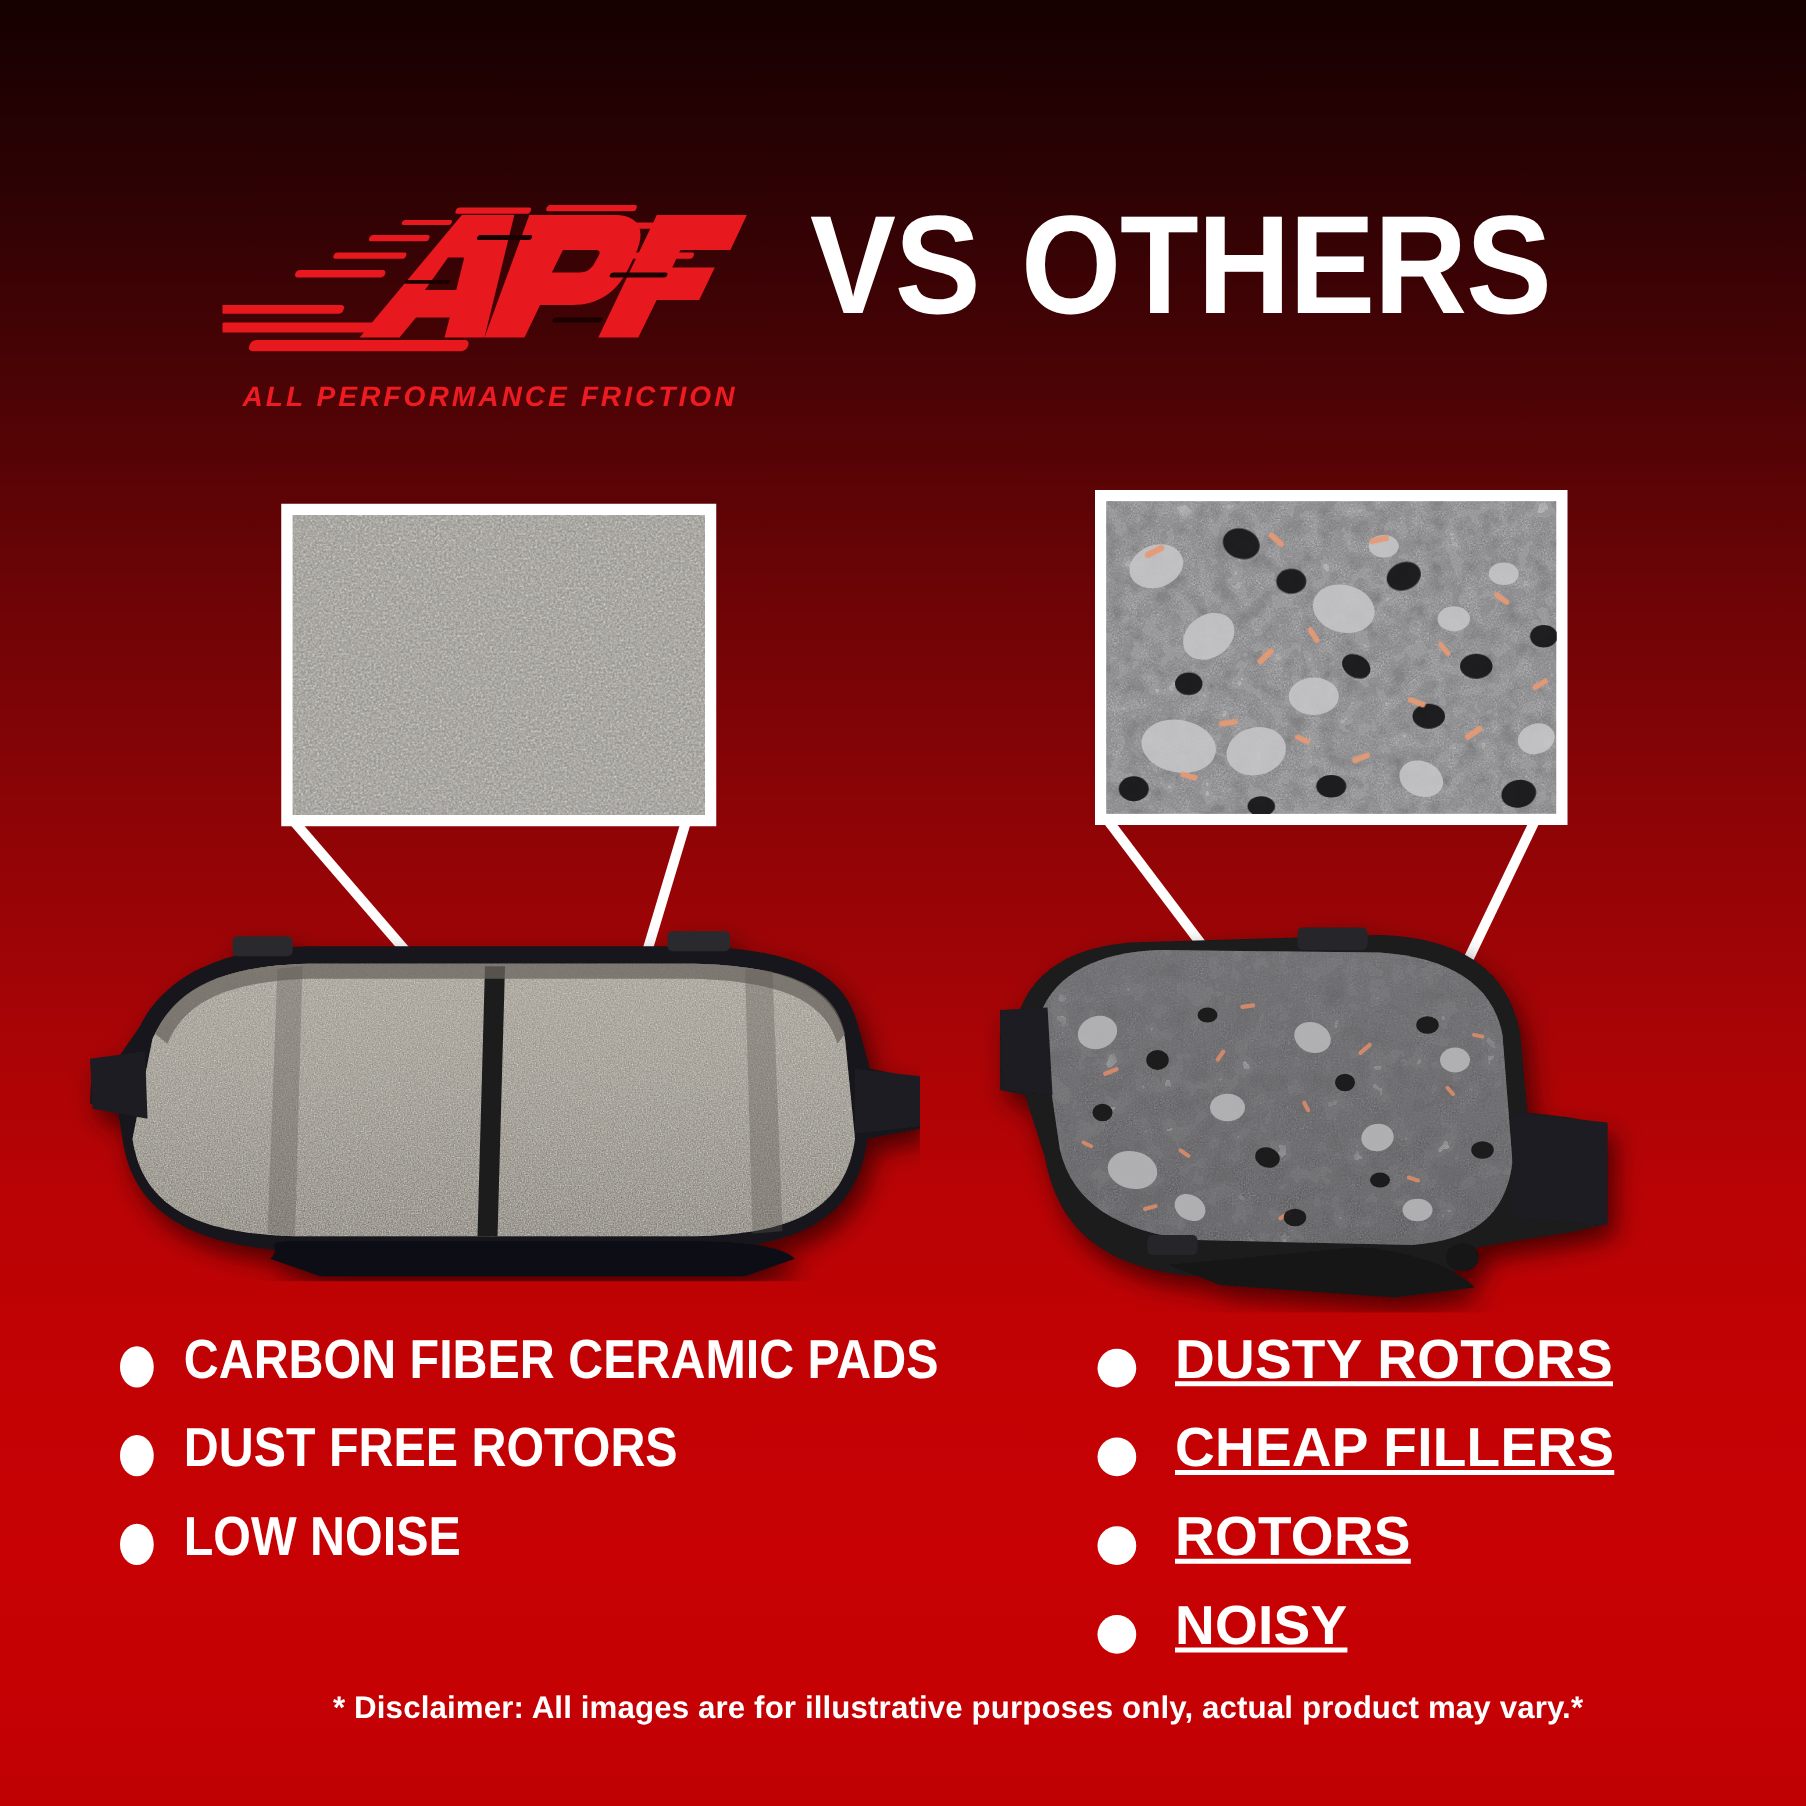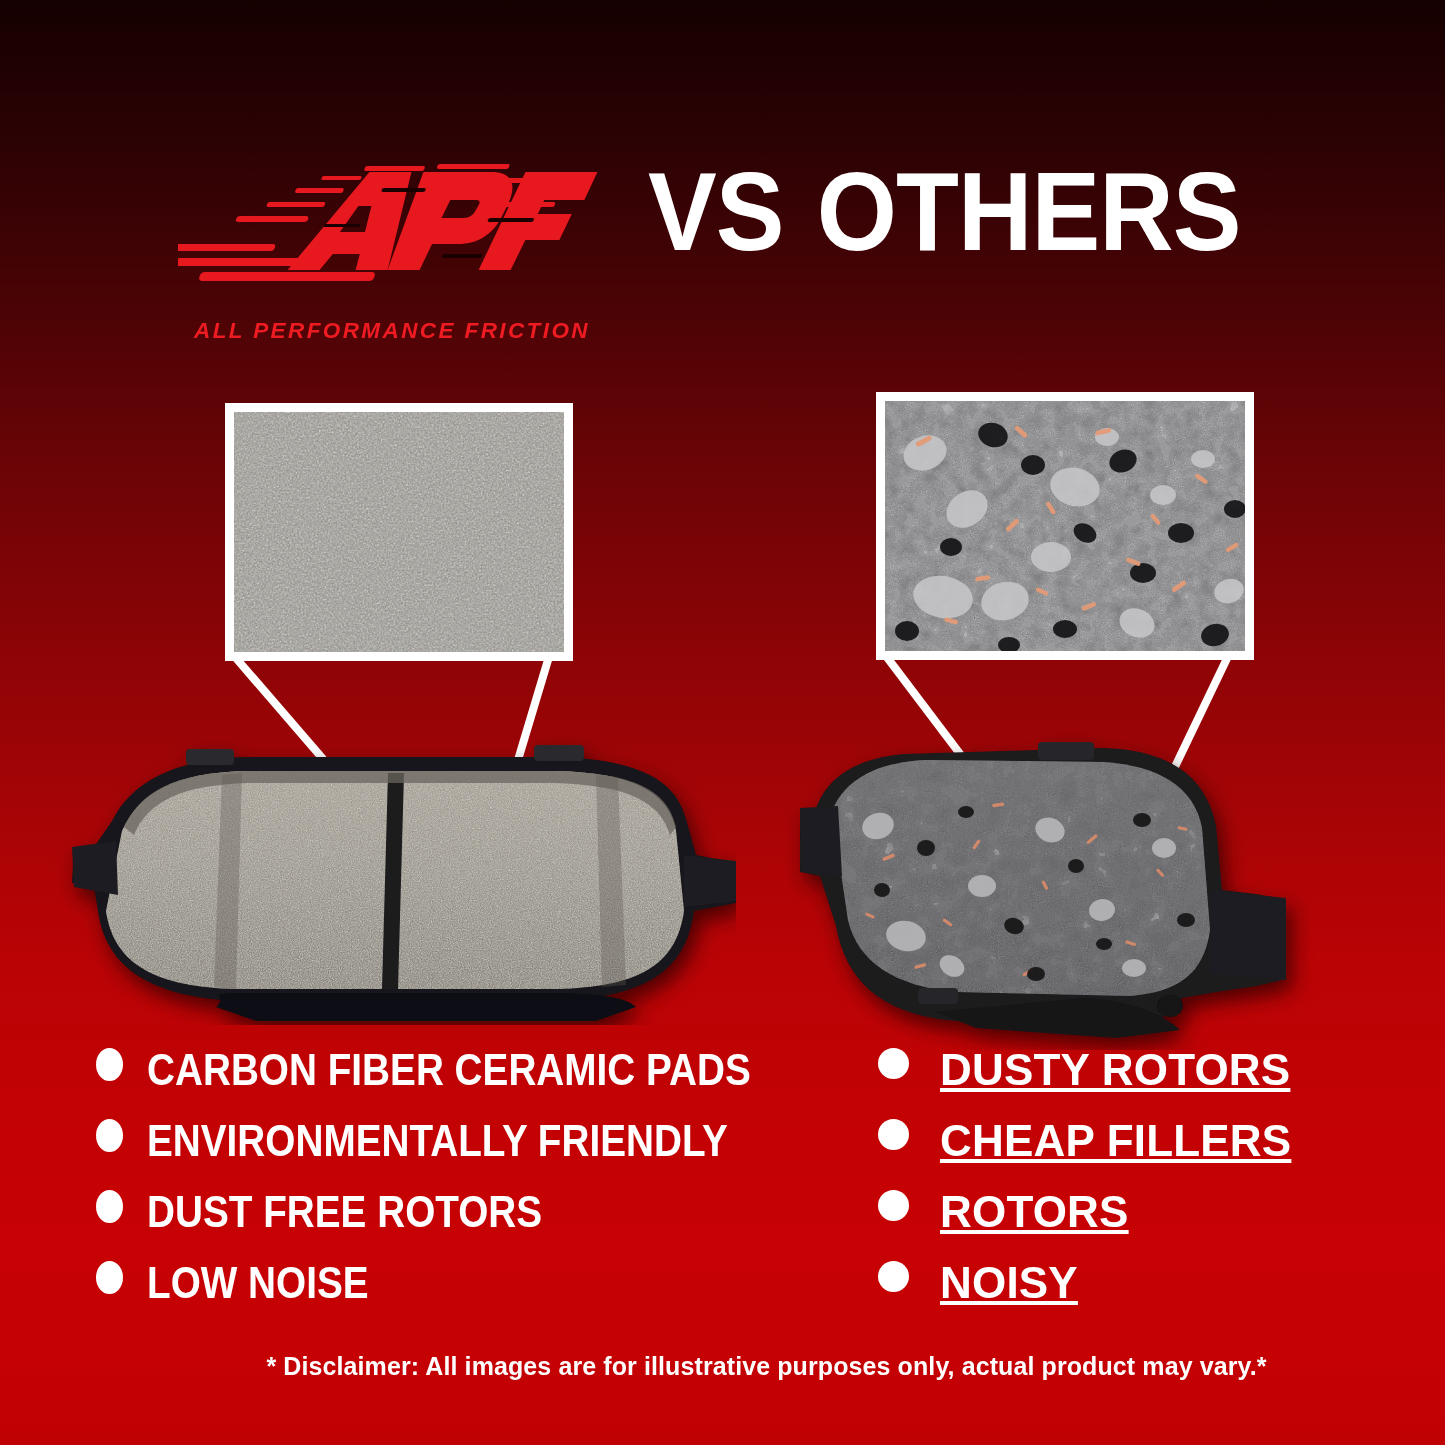--- a/index.html
+++ b/index.html
@@ -22,21 +22,21 @@
         #c20204 76%,
         #c70104 86%,
         #c50104 94%,
         #bf0103 100%);
   }
   
   #header{position:absolute;left:0;top:140px;width:1445px;height:200px;}
   .logo-wrap{position:absolute;left:178px;top:18px;width:420px;height:175px;}
   .logo-mark{position:absolute;left:0;top:0;width:420px;height:135px;}
   .tagline{
-    position:absolute;left:4px;top:160px;width:420px;
+    position:absolute;left:4px;top:147px;width:420px;
     text-align:center;
     color:#ee1c22;font-weight:bold;font-style:italic;
     font-size:22.5px;letter-spacing:2.4px;
     font-family:"Liberation Sans", sans-serif;
     white-space:nowrap;
   }
   .vs-others{
     position:absolute;left:648px;top:16px;
     color:#ffffff;font-weight:bold;
     font-size:112px;line-height:112px;
@@ -59,21 +59,21 @@
 
   
   .pad{position:absolute;}
   #pad-left{left:36px;top:735px;width:700px;height:290px;}
   #pad-right{left:786px;top:730px;width:540px;height:320px;}
 
   
   .col{position:absolute;}
   #col-left{left:96px;top:1048px;width:760px;}
   #col-right{left:878px;top:1048px;width:520px;}
-  .bullet-row{display:flex;align-items:flex-start;}
+  .bullet-row{display:flex;align-items:flex-end;}
   .dot{
     border-radius:50%;background:#ffffff;flex:0 0 auto;
   }
   #col-left .dot{width:27px;height:33px;margin-right:24px;}
   #col-right .dot{width:31px;height:31px;margin-right:31px;}
   .btxt{
     color:#ffffff;font-weight:bold;
     font-family:"Liberation Sans", sans-serif;
     white-space:nowrap;line-height:1;
   }
@@ -406,24 +406,20 @@
     </svg>
   </div>
 
   <div class="col" id="col-left">
     <div class="bullet-row">
       <span class="dot"></span>
       <span class="btxt">CARBON FIBER CERAMIC PADS</span>
     </div>
     <div class="bullet-row">
       <span class="dot"></span>
-      <span class="btxt">ENVIRONMENTALLY FRIENDLY</span>
-    </div>
-    <div class="bullet-row">
-      <span class="dot"></span>
       <span class="btxt">DUST FREE ROTORS</span>
     </div>
     <div class="bullet-row">
       <span class="dot"></span>
       <span class="btxt">LOW NOISE</span>
     </div>
   </div>
 
   <div class="col" id="col-right">
     <div class="bullet-row">

